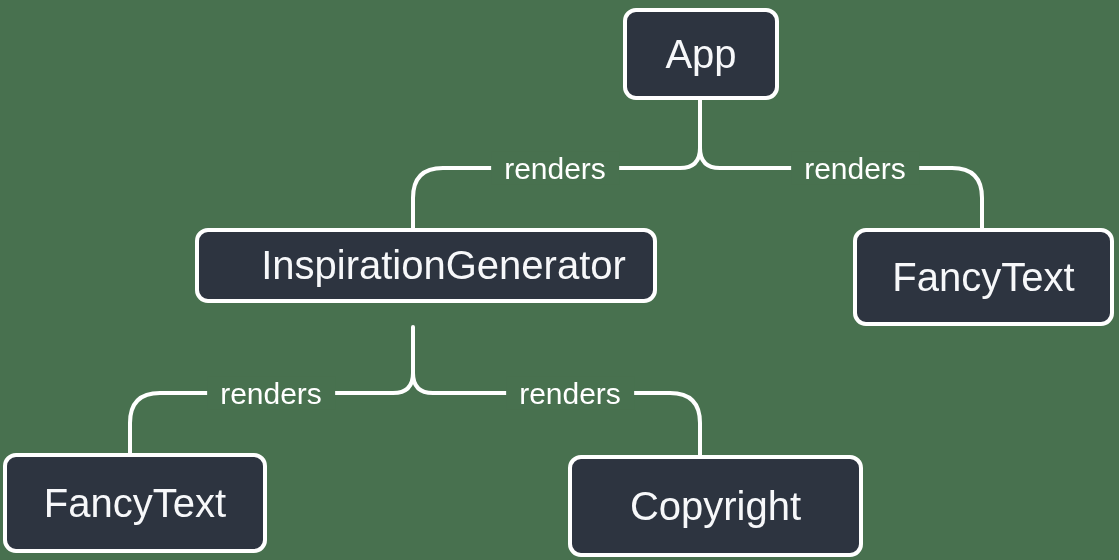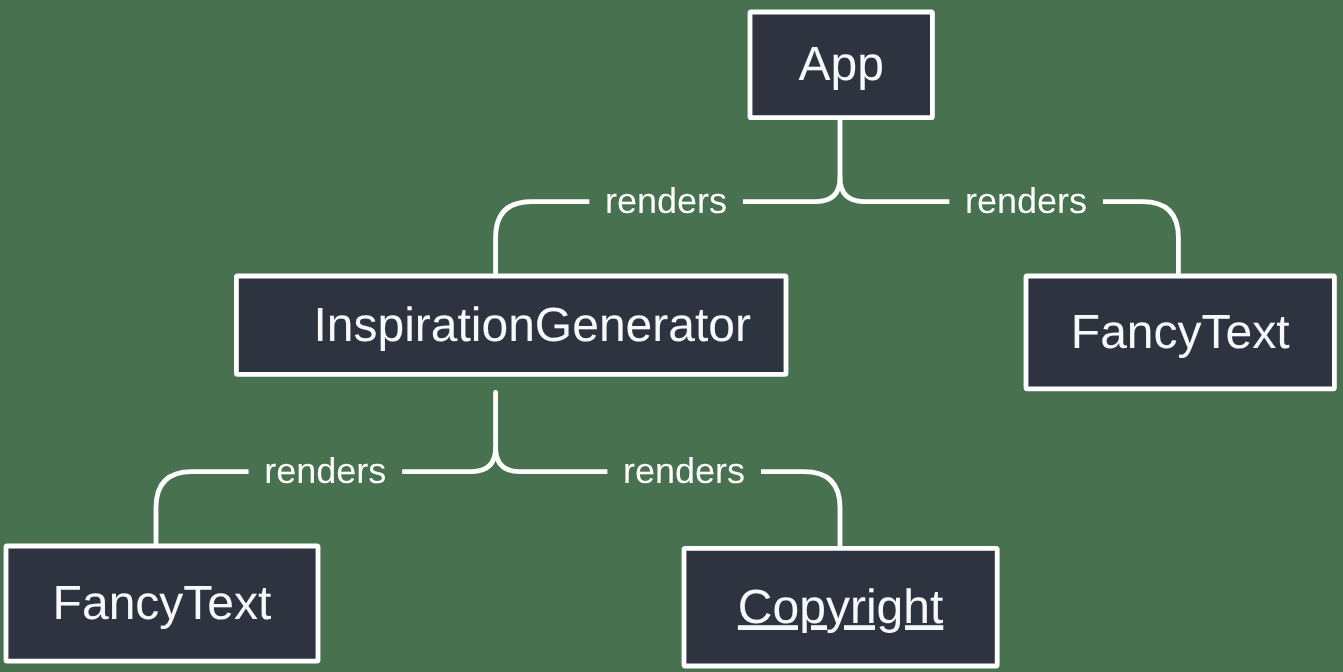--- a/index.html
+++ b/index.html
@@ -37,31 +37,31 @@
     stroke-linecap: round;
     stroke-linejoin: round;
   }
   .node {
     position: absolute;
     display: flex;
     align-items: center;
     justify-content: center;
     background: var(--node-fill);
     border: 4px solid var(--node-border);
-    border-radius: 3px;
+    border-radius: 13px;
     color: var(--node-text);
     font-size: 40px;
     font-weight: 400;
     white-space: nowrap;
   }
   #node-app        { left: 623px; top: 8px;   width: 156px; height: 92px; }
-  #node-ig         { left: 195px; top: 228px; width: 462px; height: 86px; padding-left: 35px; }
+  #node-ig         { left: 195px; top: 228px; width: 462px; height: 75px; padding-left: 35px; }
   #node-ft-top     { left: 853px; top: 228px; width: 261px; height: 98px; }
   #node-ft-bottom  { left: 3px;   top: 453px; width: 264px; height: 100px; }
-  #node-copyright  { left: 568px; top: 455px; width: 265px; height: 102px; text-decoration: underline; }
+  #node-copyright  { left: 568px; top: 455px; width: 295px; height: 102px; }
   .edge-label {
     position: absolute;
     transform: translate(-50%, -50%);
     background: var(--bg);
     color: var(--label-text);
     font-size: 30px;
     font-weight: 400;
     line-height: 1.1;
     padding: 0 13px;
     white-space: nowrap;

